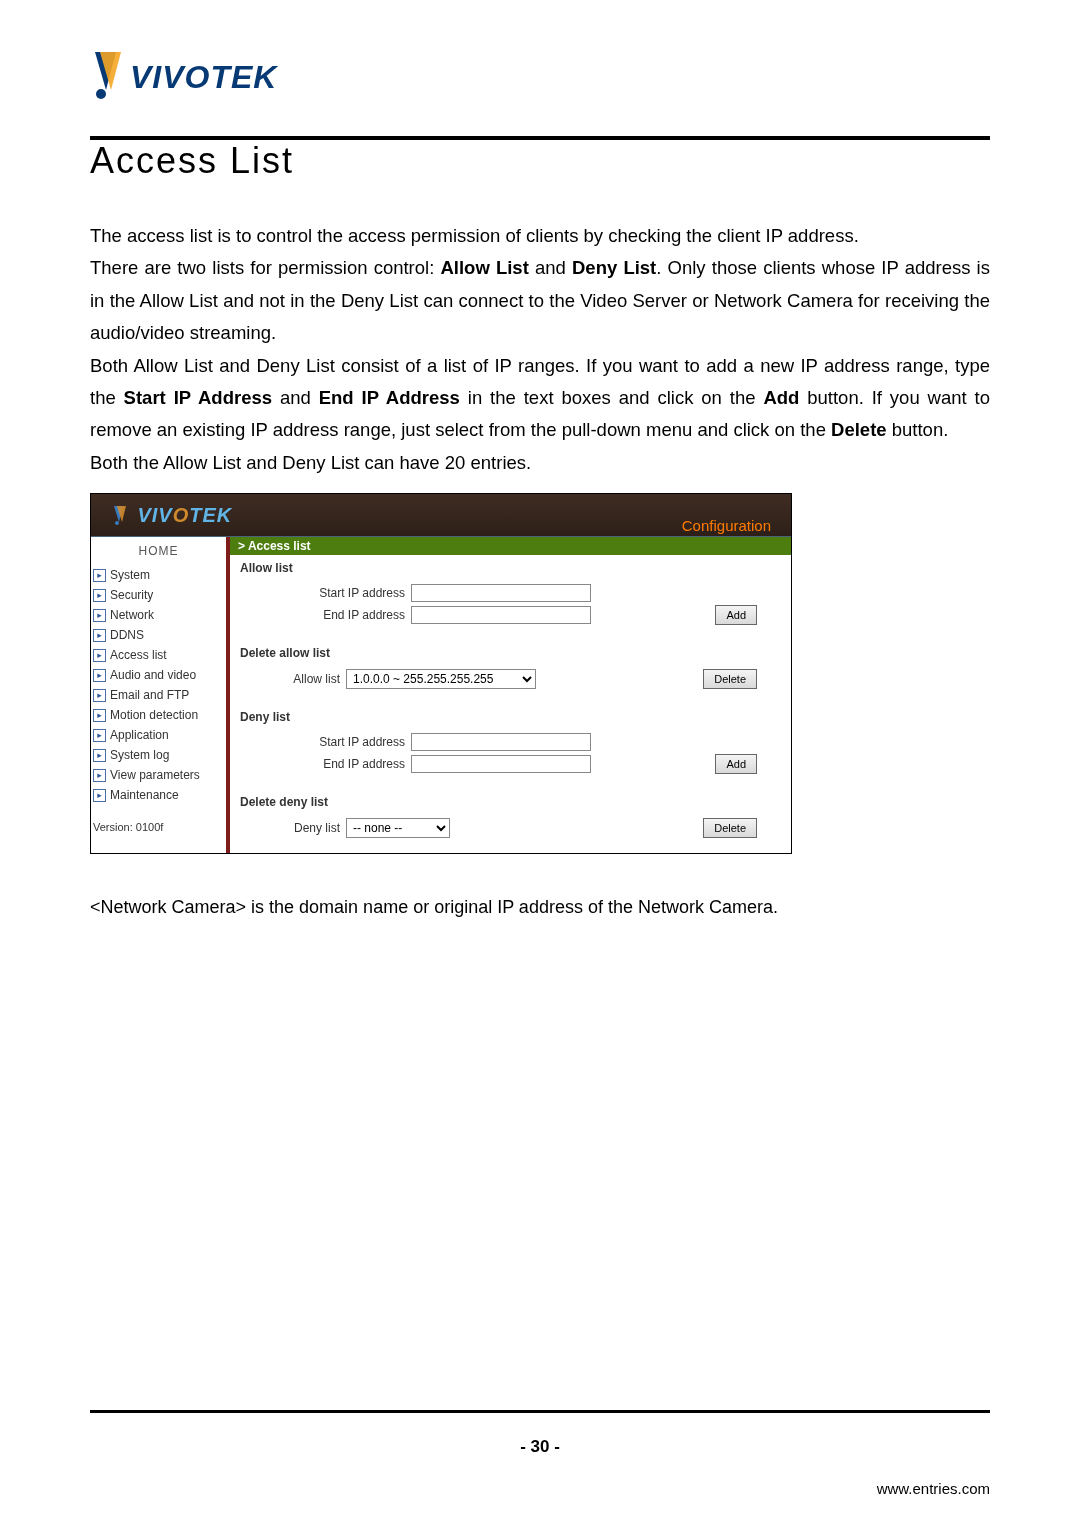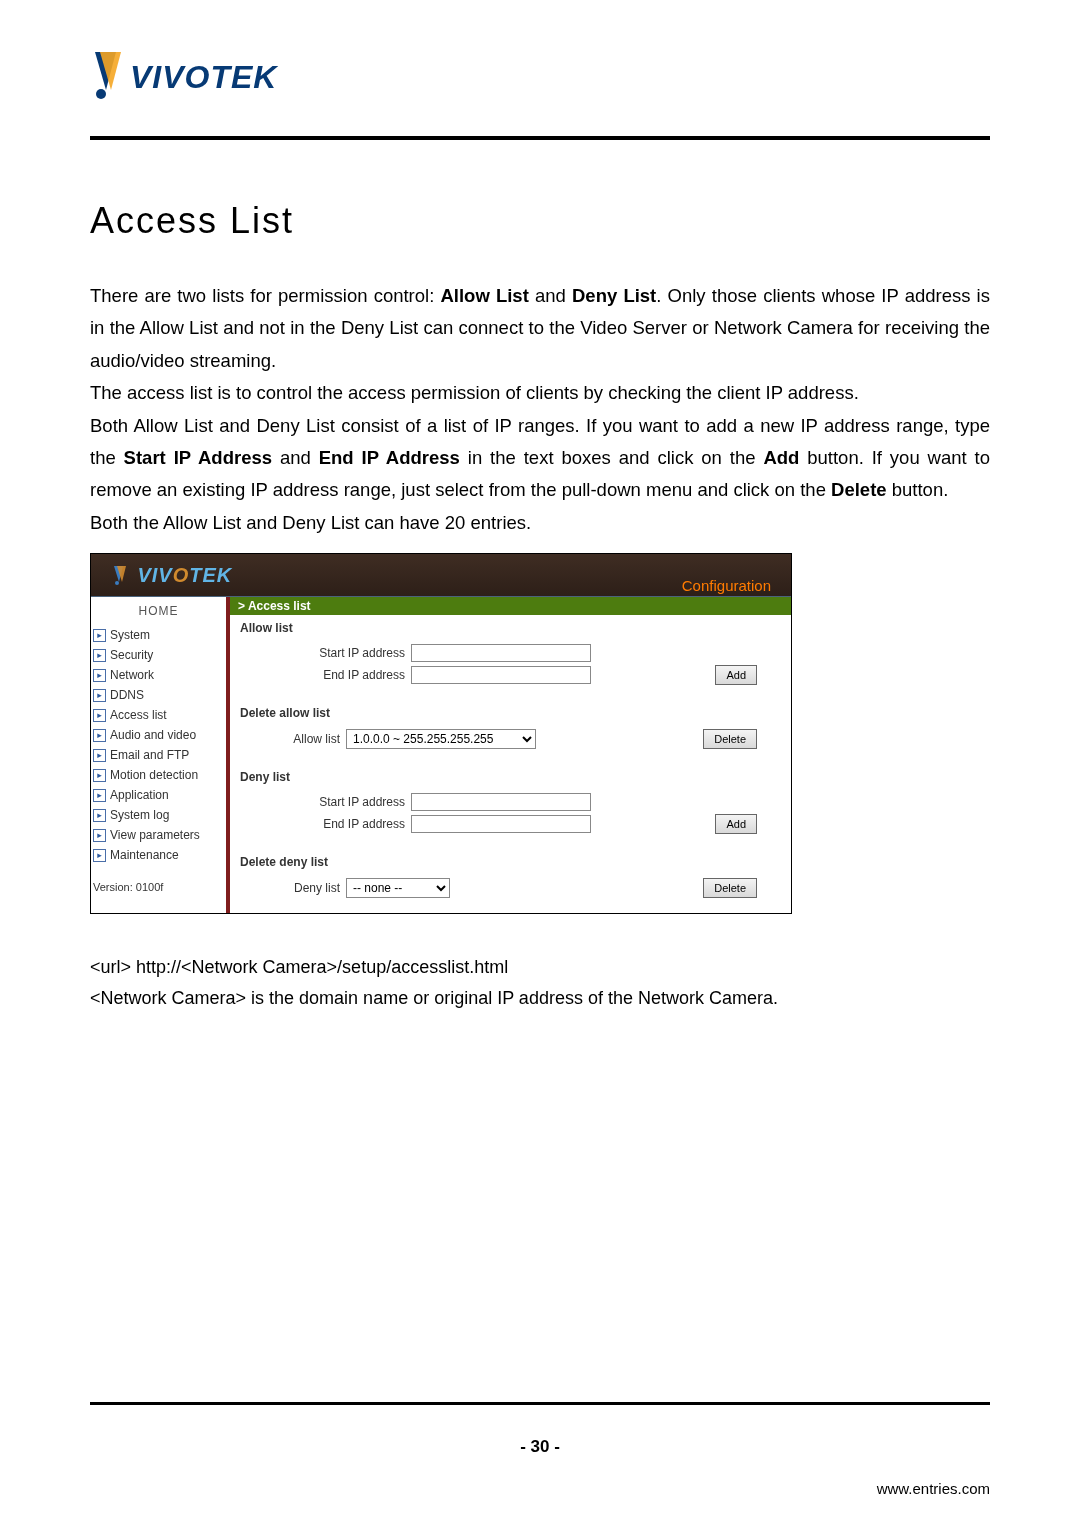--- a/index.html
+++ b/index.html
@@ -23,21 +23,20 @@
     display: flex;
     align-items: center;
   }
   .logo-svg { display: block; }
   .hr-thick {
     border: none;
     border-top: 4px solid #000;
     margin: 24px 0 0 0;
   }
   .content {
-    padding-top: 60px;
   }
   .doc-title {
     font-size: 36px;
     letter-spacing: 2px;
     font-weight: normal;
     margin: 0 0 38px 0;
   }
   .body-text {
     font-size: 18.5px;
     line-height: 1.75;
@@ -186,21 +185,21 @@
   }
   .footer-rule {
     border: none;
     border-top: 3px solid #000;
     margin: 0;
   }
   .page-num {
     text-align: center;
     font-weight: bold;
     font-size: 17px;
-    padding-top: 32px;
+    padding-top: 24px;
   }
   .footer-url {
     position: absolute;
     right: 90px;
     bottom: 30px;
     font-size: 15px;
     color: #000;
   }
   .url-line {
     font-size: 18px;
@@ -222,24 +221,24 @@
         <text x="40" y="38" font-family="Arial Black, Arial" font-size="32" font-weight="900" font-style="italic" fill="#073a75" letter-spacing="1">VIVOTEK</text>
       </svg>
     </div>
   </div>
   <hr class="hr-thick">
 
   <div class="content">
     <h1 class="doc-title">Access List</h1>
 
     <div class="body-text">
+      <span>The access list is to control the access permission of clients by checking the client IP address.</span>
+    </div>
+    <div class="body-text">
       <span>There are two lists for permission control: </span><span class="bold">Allow List</span><span> and </span><span class="bold">Deny List</span><span>. Only those clients whose IP address is in the Allow List and not in the Deny List can connect to the Video Server or Network Camera for receiving the audio/video streaming.</span>
-    </div>
-    <div class="body-text">
-      <span>The access list is to control the access permission of clients by checking the client IP address.</span>
     </div>
     <div class="body-text">
       <span>Both Allow List and Deny List consist of a list of IP ranges. If you want to add a new IP address range, type the </span><span class="bold">Start IP Address</span><span> and </span><span class="bold">End IP Address</span><span> in the text boxes and click on the </span><span class="bold">Add</span><span> button. If you want to remove an existing IP address range, just select from the pull-down menu and click on the </span><span class="bold">Delete</span><span> button.</span>
     </div>
     <div class="body-text">Both the Allow List and Deny List can have 20 entries.</div>
 
     <div class="screenshot-frame">
       <div class="ss-header">
         <span>
           <svg width="22" height="22" viewBox="0 0 22 22" style="vertical-align:-4px">
@@ -365,21 +364,20 @@
                   <button class="ss-button">Delete</button>
                 </div>
             </div>
           </div>
 
         </div>
       </div>
     </div>
 
     <div class="url-line">
-      <div>&lt;url&gt; http://&lt;Network Camera&gt;/setup/accesslist.html</div>
       <div>&lt;Network Camera&gt; is the domain name or original IP address of the Network Camera.</div>
     </div>
   </div>
 
   <div class="footer-area">
     <hr class="footer-rule">
     <div class="page-num">- 30 -</div>
   </div>
   <div class="footer-url">www.entries.com</div>
 </div>

